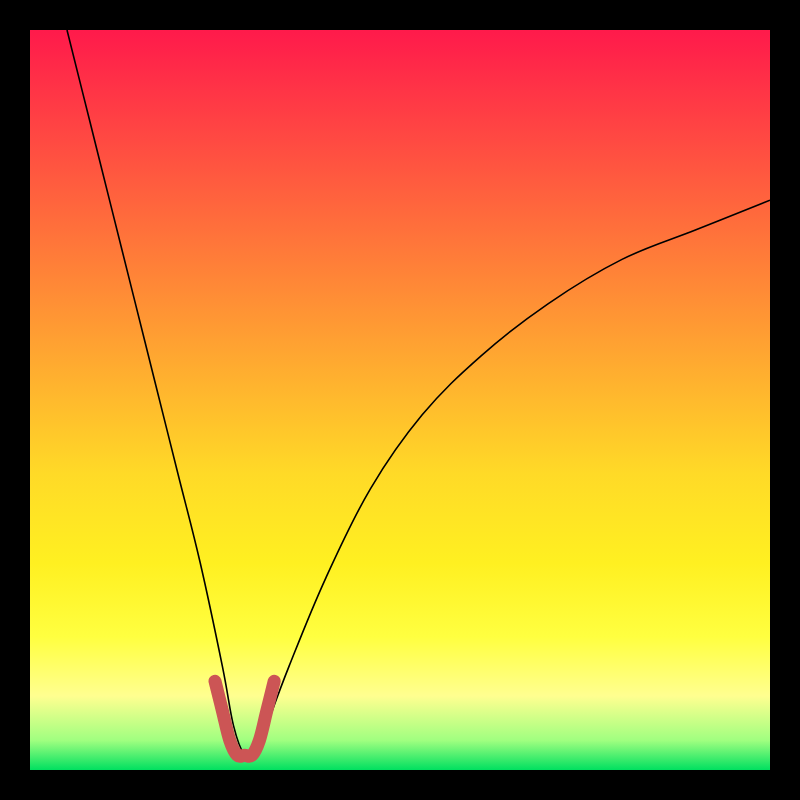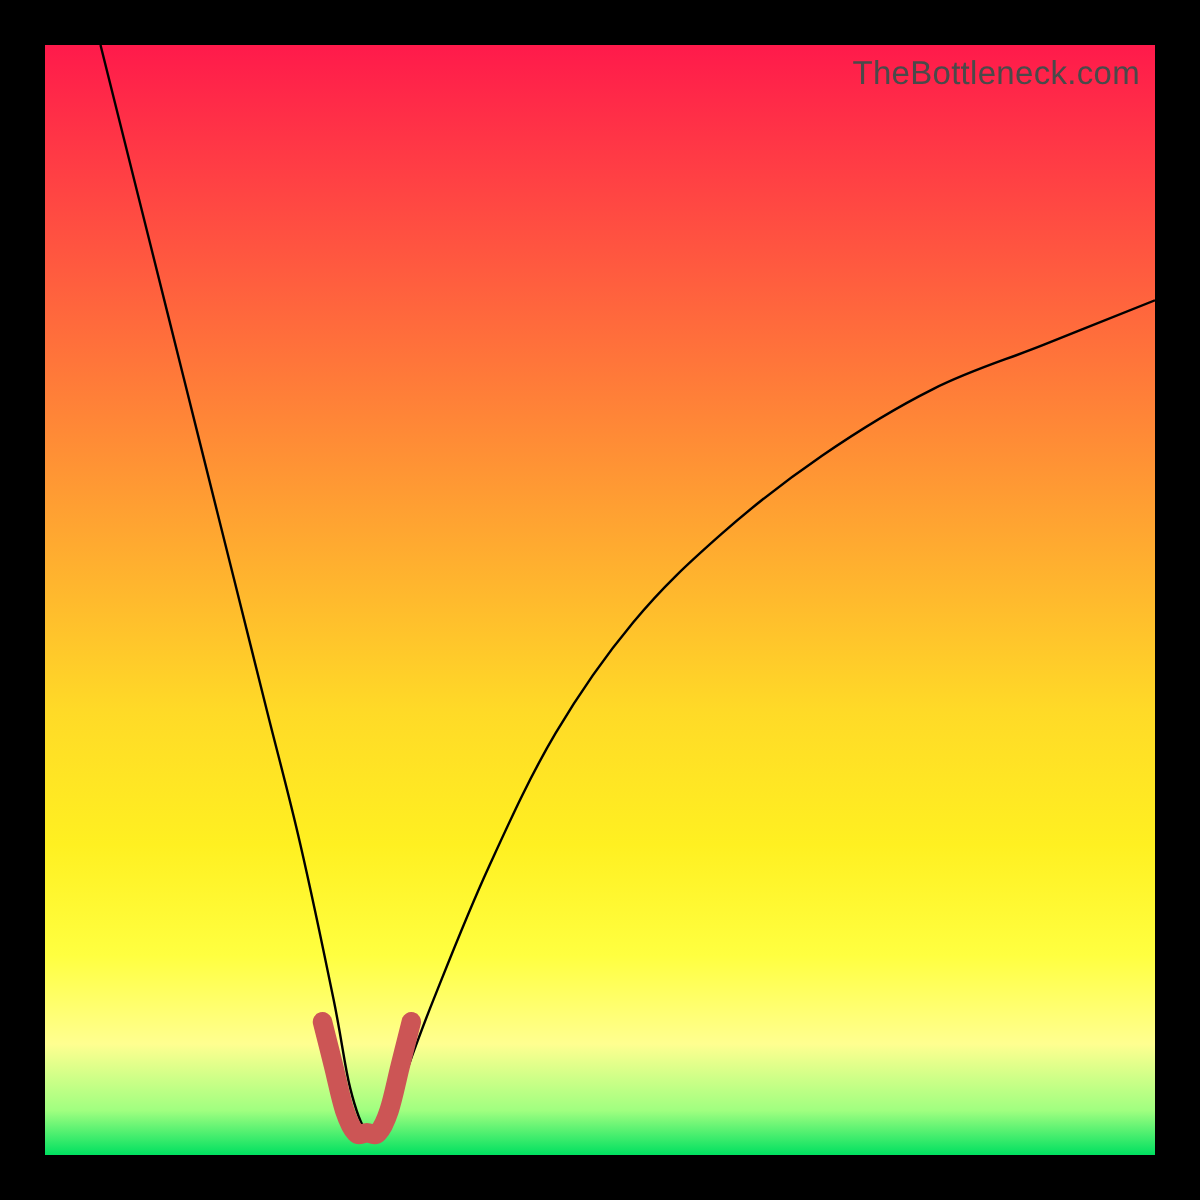--- a/index.html
+++ b/index.html
@@ -60,18 +60,17 @@
     stroke: #cc5555;
     stroke-width: 13;
     stroke-linecap: round;
     stroke-linejoin: round;
   }
 </style>
 </head>
 <body>
 
 <div class="frame">
-  <div class="watermark">TheBottleneck.com</div>
   <svg class="plot" viewBox="0 0 740 740" preserveAspectRatio="none">
     <path id="path-main" class="curve-main" d="M 37.00 0.00 C 41.00 15.98, 51.21 56.83, 59.20 88.80 C 67.19 120.77, 73.41 145.63, 81.40 177.60 C 89.39 209.57, 95.61 234.43, 103.60 266.40 C 111.59 298.37, 117.81 323.23, 125.80 355.20 C 133.79 387.17, 140.01 412.03, 148.00 444.00 C 155.99 475.97, 162.21 498.17, 170.20 532.80 C 178.19 567.43, 186.41 607.10, 192.40 636.40 C 198.39 665.70, 199.50 679.62, 203.50 695.60 C 207.50 711.58, 210.60 719.87, 214.60 725.20 C 218.60 730.53, 221.70 730.53, 225.70 725.20 C 229.70 719.87, 230.81 711.58, 236.80 695.60 C 242.79 679.62, 248.34 663.04, 259.00 636.40 C 269.66 609.76, 281.35 579.57, 296.00 547.60 C 310.65 515.63, 323.08 488.10, 340.40 458.80 C 357.72 429.50, 372.22 408.78, 392.20 384.80 C 412.18 360.82, 428.76 345.58, 451.40 325.60 C 474.04 305.62, 492.69 291.12, 518.00 273.80 C 543.31 256.48, 565.36 242.72, 592.00 229.40 C 618.64 216.08, 639.36 210.46, 666.00 199.80 C 692.64 189.14, 726.68 175.53, 740.00 170.20"></path>
     <path id="path-accent" class="curve-accent" d="M 185.00 651.20 C 186.33 656.53, 189.74 670.14, 192.40 680.80 C 195.06 691.46, 197.14 702.41, 199.80 710.40 C 202.46 718.39, 204.54 722.54, 207.20 725.20 C 209.86 727.86, 211.94 725.20, 214.60 725.20 C 217.26 725.20, 219.34 727.86, 222.00 725.20 C 224.66 722.54, 226.74 718.39, 229.40 710.40 C 232.06 702.41, 234.14 691.46, 236.80 680.80 C 239.46 670.14, 242.87 656.53, 244.20 651.20"></path>
   </svg>
 </div>
 
 </body></html>

